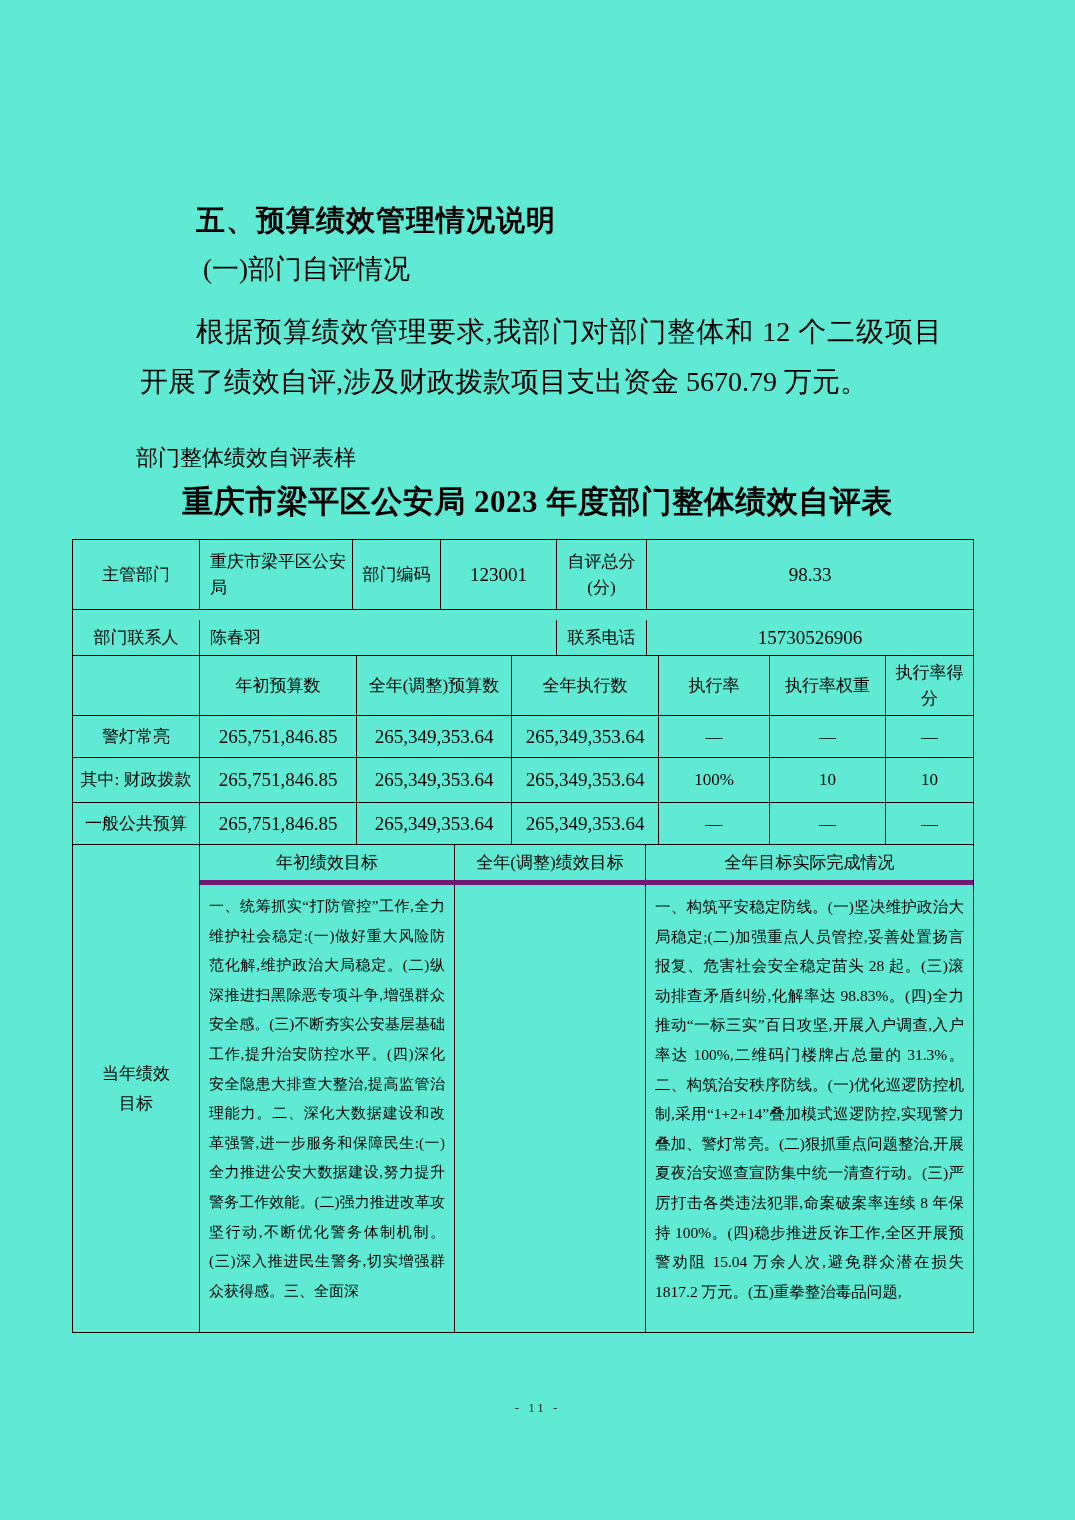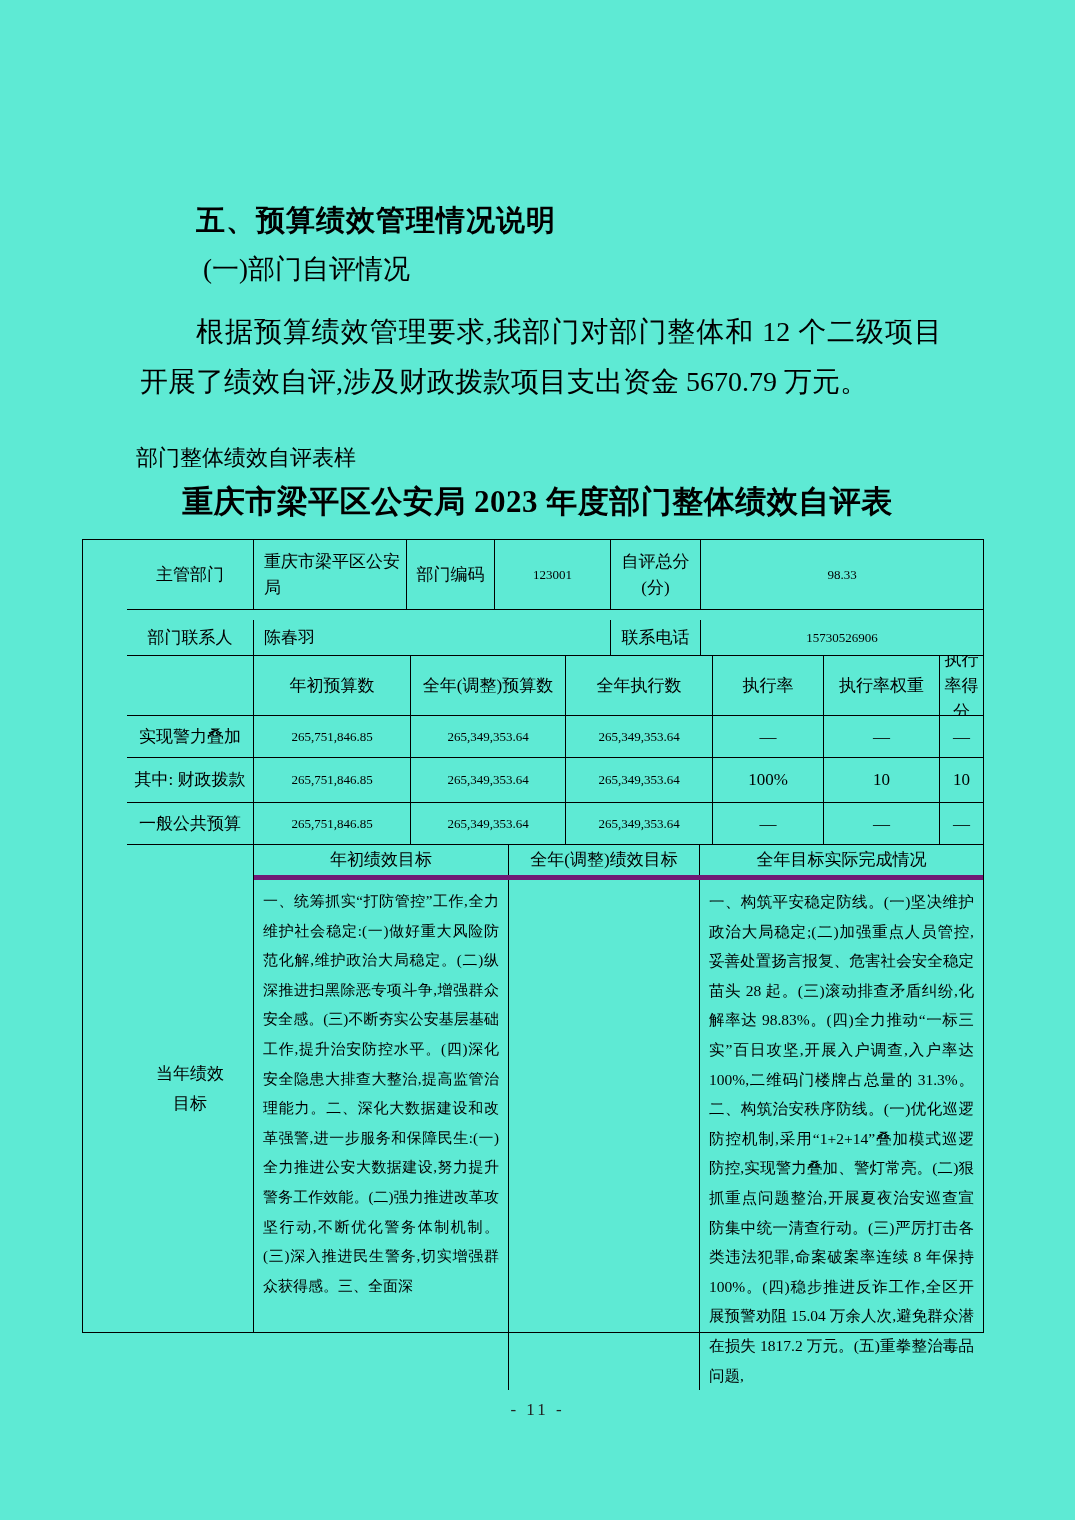--- a/index.html
+++ b/index.html
@@ -32,42 +32,41 @@
   .note {
     position:absolute; left:136px; top:420px;
     font-size:22px; line-height:28px;margin-top:24px;
   }
   .tbl-title {
     position:absolute; left:0; top:483px; width:100%;
     text-align:center; font-weight:700; font-size:31px; line-height:38px;
     letter-spacing:0.5px;
   }
   .tbl {
-    position:absolute; left:82px; top:539px; width:902px;
+    position:absolute; left:72px; top:539px; width:902px;
     border:1px solid #000;
     box-sizing:border-box;
     font-size:17px;
-    padding-left:44px;
   }
   .row { display:flex; box-sizing:border-box; border-bottom:1px solid #000; }
   .row:last-child { border-bottom:0; }
   .cell {
     box-sizing:border-box;
     border-right:1px solid #000;
     display:flex; align-items:center; justify-content:center;
     text-align:center;
     padding:2px 3px;
     overflow:hidden;
     line-height:26px;
   }
   .cell:last-child,
   .lastcell { border-right:0; }
   .grow { flex:1; }
   .left { justify-content:flex-start; text-align:left; padding-left:10px; padding-right:6px; }
-  .num { font-size:13px; }
+  .num { font-size:19px; }
   .prewrap { white-space:pre-line; line-height:30px; }
   
   .r1 { height:70px; } .r2 { height:36px;margin-top:10px; }
   .r3 { height:60px; } .r4 { height:42px; } .r5 { height:45px; } .r6 { height:42px; }
   
   .wa1 { width:127px; } .wa2 { width:153px; } .wa3 { width:88px; }
   .wa4 { width:116px; } .wa5 { width:90px; }
   .wcontact { width:357px; }
   
   .wb1 { width:127px; } .wb2 { width:157px; } .wb3 { width:155px; }
@@ -82,21 +81,21 @@
   .goalcell {
     display:block;
     text-align:justify;
     padding:7px 9px 0 9px;
     font-size:15px; line-height:29.6px;
     overflow:hidden;
   }
   .goalcell-r { font-size:15.5px; }
   .pagenum {
     position:absolute; left:0; top:1400px; width:100%;
-    text-align:center; font-size:17px; letter-spacing:3px; color:#222;
+    text-align:center; font-size:13px; letter-spacing:3px; color:#222;
   }
 </style>
 </head>
 <body>
 
 <div class="page">
 
   <div class="h1">五、预算绩效管理情况说明</div>
   <div class="h2">(一)部门自评情况</div>
   <p class="para">根据预算绩效管理要求,我部门对部门整体和 12 个二级项目开展了绩效自评,涉及财政拨款项目支出资金 5670.79 万元。</p>
@@ -125,21 +124,21 @@
       <div class="cell wb1"></div>
       <div class="cell wb2">年初预算数</div>
       <div class="cell wb3">全年(调整)预算数</div>
       <div class="cell wb4">全年执行数</div>
       <div class="cell wb5">执行率</div>
       <div class="cell wb6">执行率权重</div>
       <div class="cell grow">执行率得分</div>
     </div>
 
     <div class="row r4">
-      <div class="cell wb1">实现警力叠加</div>
+      <div class="cell wb1">警灯常亮</div>
       <div class="cell wb2 num">265,751,846.85</div>
       <div class="cell wb3 num">265,349,353.64</div>
       <div class="cell wb4 num">265,349,353.64</div>
       <div class="cell wb5">—</div>
       <div class="cell wb6">—</div>
       <div class="cell grow">—</div>
     </div>
 
     <div class="row r5">
       <div class="cell wb1">其中: 财政拨款</div>

